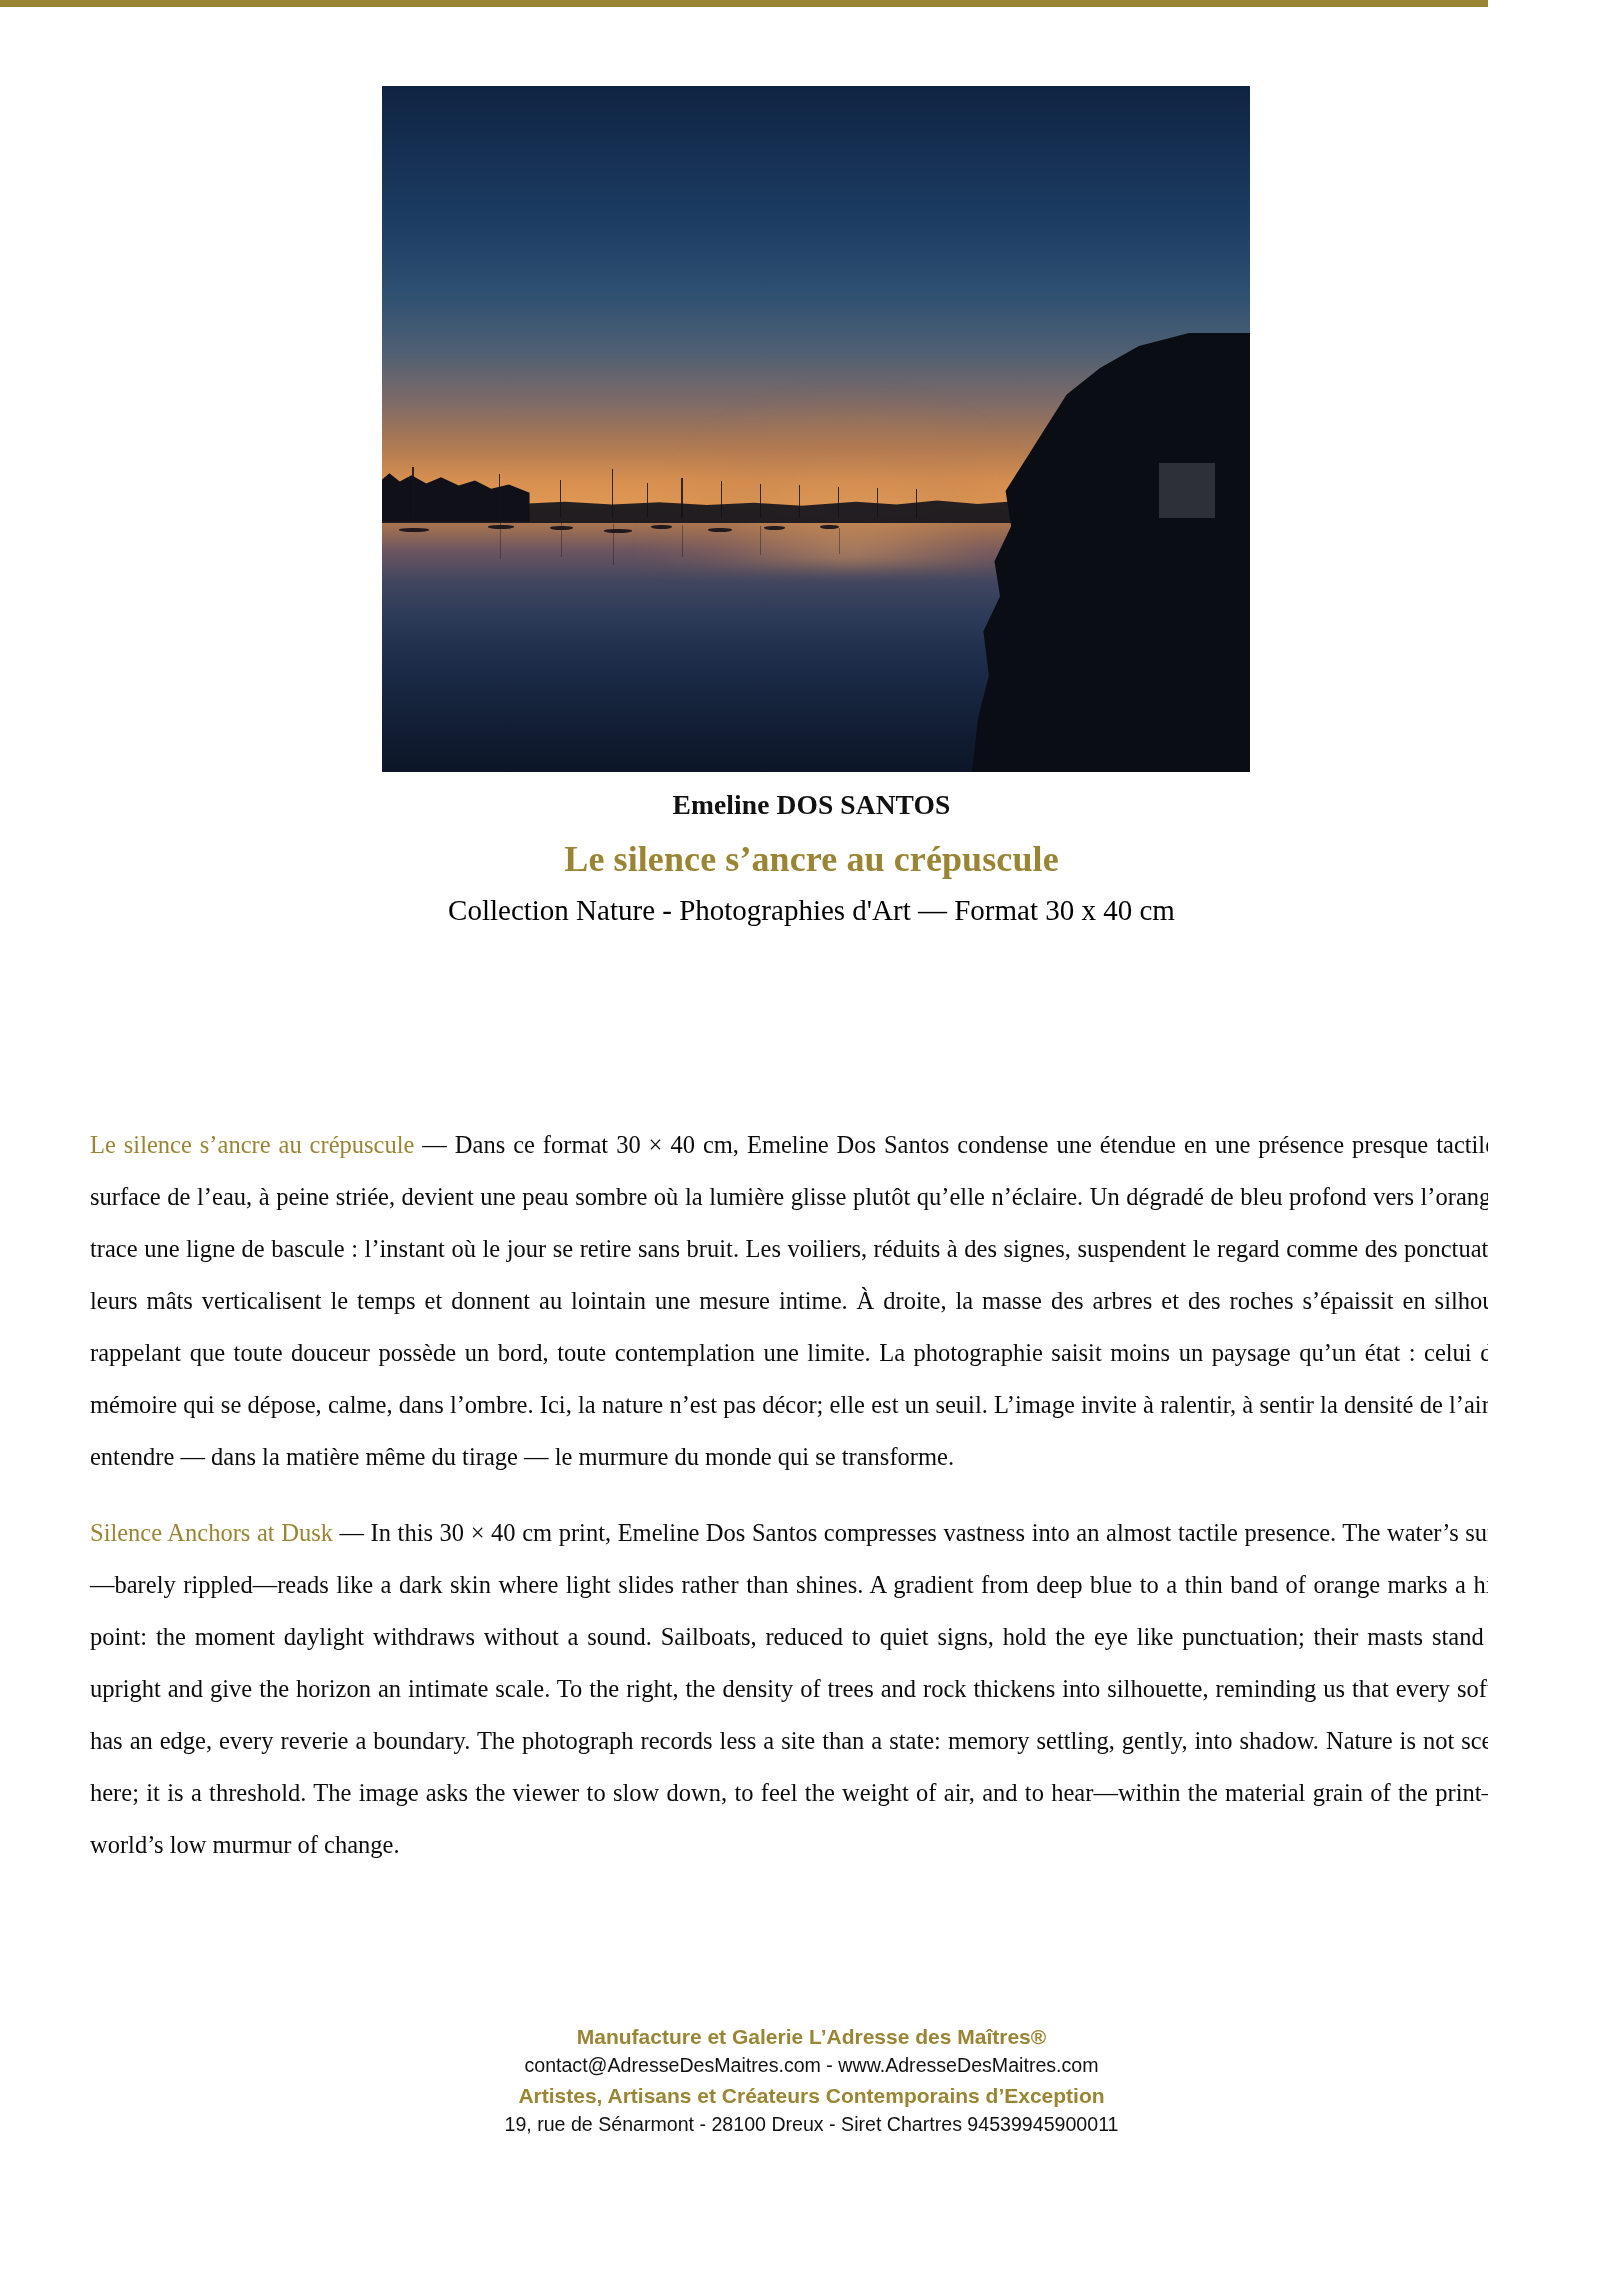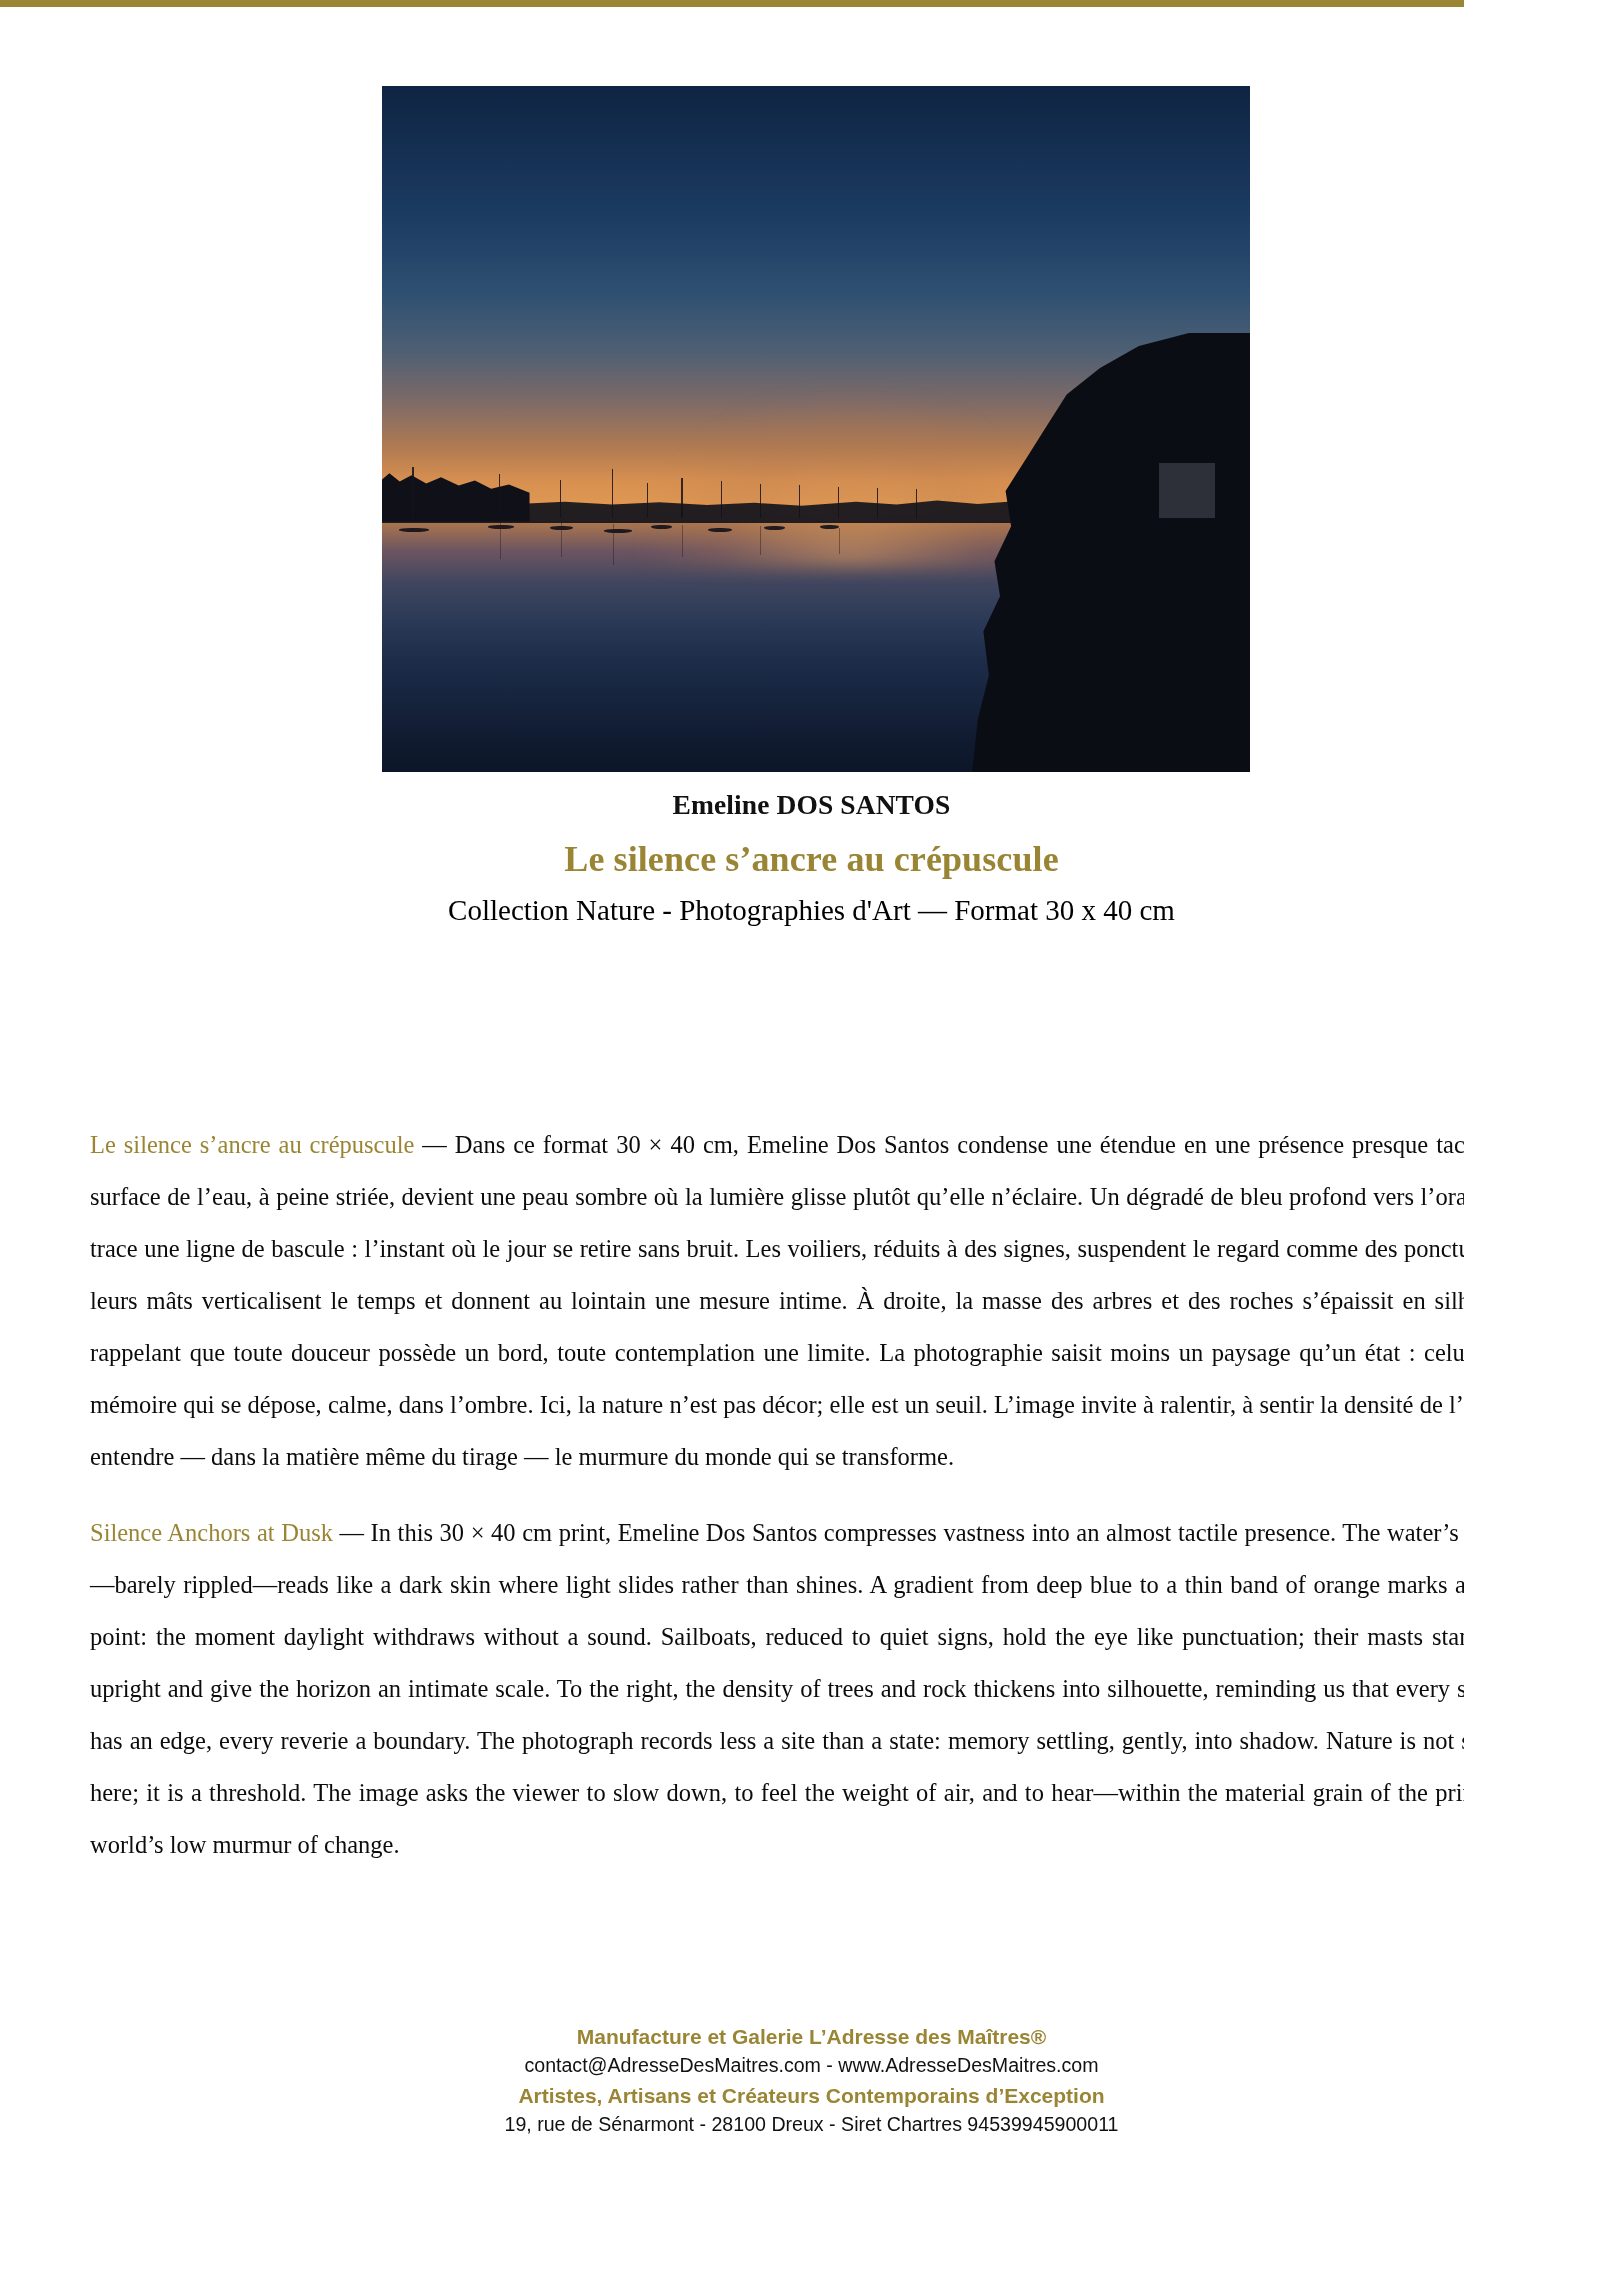--- a/index.html
+++ b/index.html
@@ -7,20 +7,21 @@
     padding: 0;
     background: #ffffff;
   }
   .page {
     position: relative;
     width: 1464px;
     height: 2295px;
     background: #ffffff;
     overflow: hidden;
     font-family: "Liberation Serif", serif;
+    padding-left: 24px;
   }
 
   
   .top-rule {
     position: absolute;
     top: 0; left: 0;
     width: 1623px;
     height: 7.2px;
     background: #9a8535;
   }

